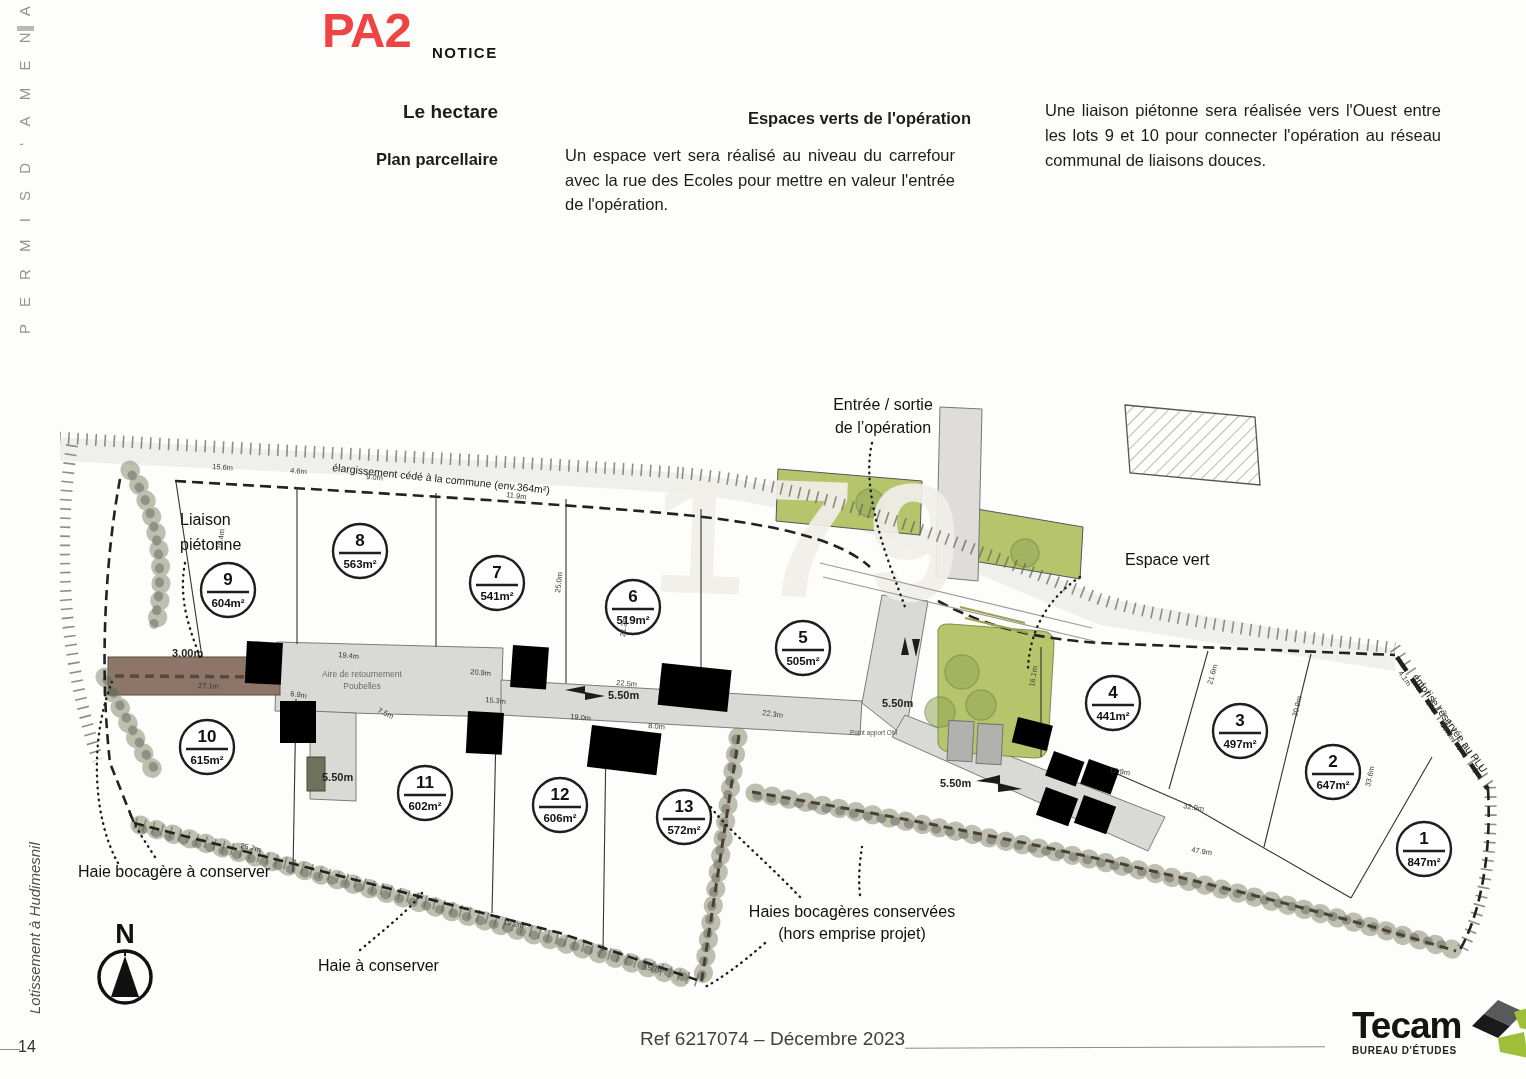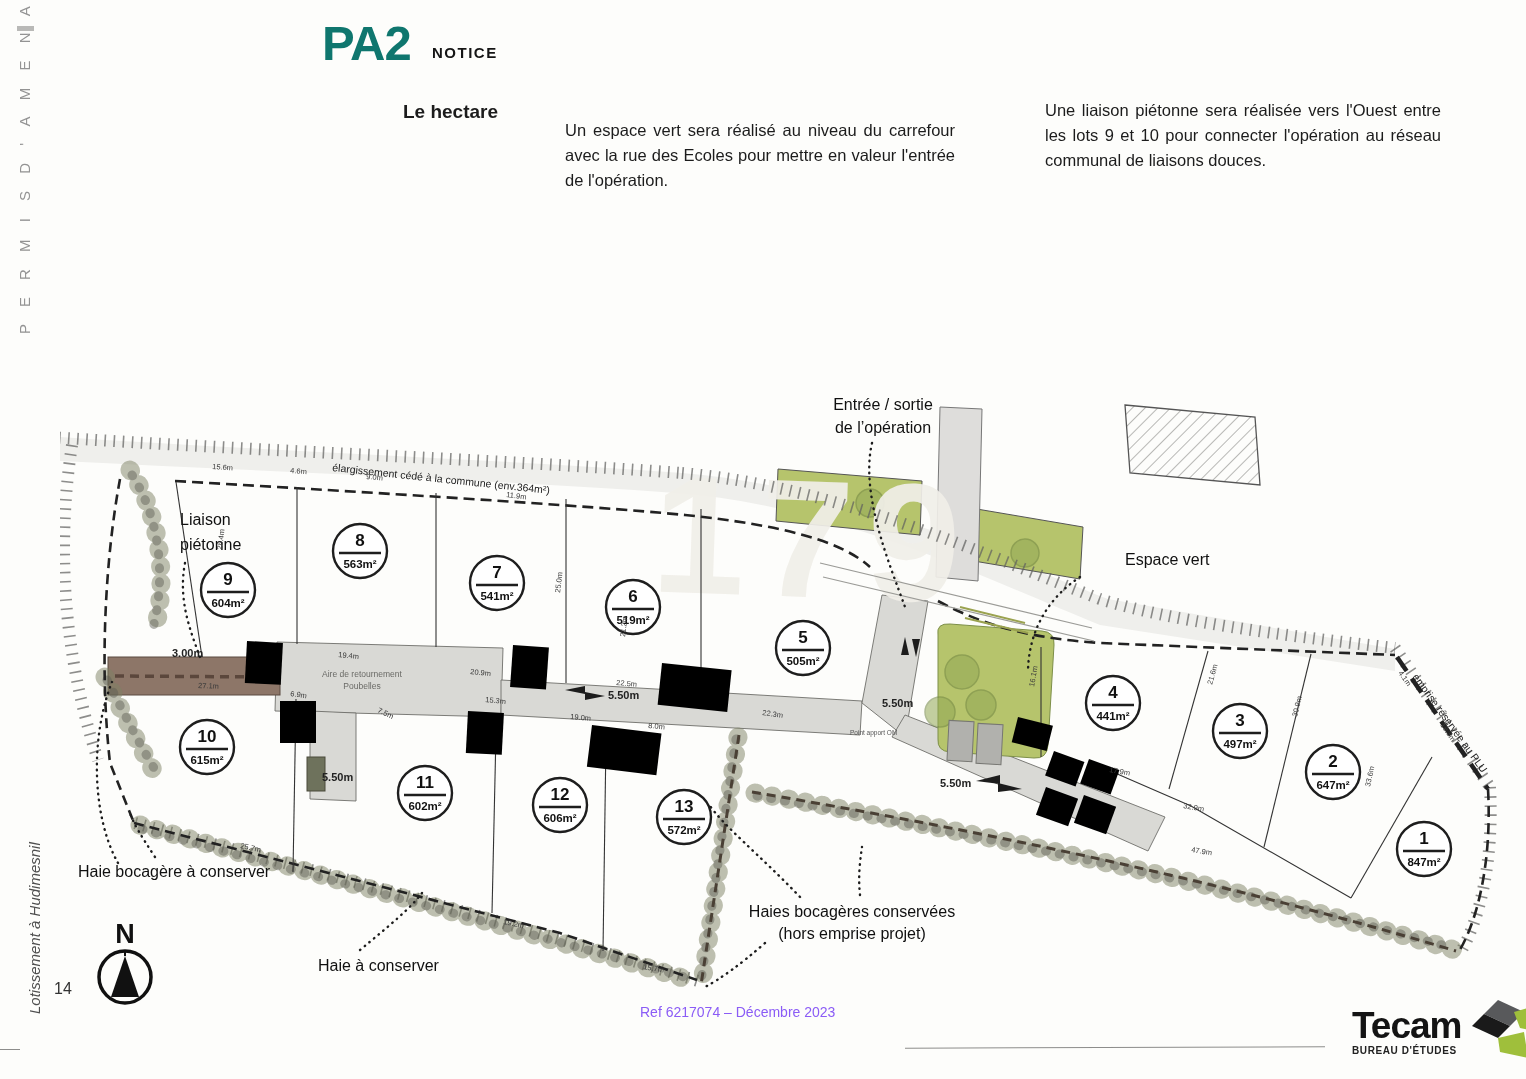--- a/index.html
+++ b/index.html
@@ -2,22 +2,22 @@
 <html><head>
 <meta charset="utf-8">
 <style>
   html,body{margin:0;padding:0;background:#e8e8e6;}
   .page{position:relative;width:1526px;height:1079px;background:#fdfdfb;overflow:hidden;
         font-family:"Liberation Sans",sans-serif;color:#1c1c1c;}
   .vtext{position:absolute;transform:rotate(-90deg);transform-origin:left top;white-space:nowrap;}
   .side-title{left:16px;top:334px;font-size:15px;letter-spacing:6.5px;color:#939393;font-weight:500;}
   .side-project{left:26px;top:1014px;font-size:15px;font-style:italic;color:#4f4f4f;}
   .side-dash{position:absolute;left:17px;top:26px;width:17px;height:5px;background:#b9b9b7;}
-  .pagenum{position:absolute;left:18px;top:980px;font-size:16px;color:#333;margin-left:36px;}
-  .h-code{position:absolute;left:322px;top:15px;font-size:49px;font-weight:800;letter-spacing:-1px;color:#0f766e;}
+  .pagenum{position:absolute;left:18px;top:1038px;font-size:16px;color:#333;}
+  .h-code{position:absolute;left:322px;top:2px;font-size:49px;font-weight:800;letter-spacing:-1px;color:#ef4444;}
   .h-type{position:absolute;left:432px;top:44px;font-size:15px;font-weight:700;letter-spacing:1.5px;color:#151515;}
   .col{position:absolute;font-size:16.5px;line-height:1.5;}
   .col p{margin:12px 16px 0 0;text-align:justify;}
   .col .h2{font-size:19px;font-weight:700;text-align:right;margin:0;}
   .col .h3{font-size:16.5px;font-weight:700;text-align:right;margin:20px 0 0 0;}
   .col2 .h3{margin:0;}
   .plan{position:absolute;left:60px;top:385px;width:1450px;height:650px;}
   
   .lad{fill:none;stroke:#616160;stroke-width:12;stroke-dasharray:1.6 7.5;opacity:.72;}
   .bd{fill:none;stroke:#222;stroke-width:2.6;stroke-dasharray:11 6;}
@@ -33,43 +33,45 @@
   .lot circle{fill:#fff;stroke:#1e1e1e;stroke-width:2.4;}
   .lot line{stroke:#1e1e1e;stroke-width:2.4;}
   .lot .n{font-size:17px;font-weight:700;fill:#111;text-anchor:middle;}
   .lot .a{font-size:11.5px;font-weight:700;fill:#111;text-anchor:middle;}
   .tree{fill:#93a855;opacity:.55;stroke:#6f8440;stroke-width:1.5;}
   .wm{font-size:168px;font-weight:800;fill:#f1efe9;opacity:.92;letter-spacing:14px;}
   .tinytxt{font-size:6.5px;fill:#555;}
   .graytxt{font-size:8.5px;fill:#6a6a66;text-anchor:middle;}
   .mdim{font-size:11px;fill:#222;font-weight:600;}
   .footer-line{position:absolute;height:0;border-top:1.2px solid #8d8d8b;}
-  .ref{position:absolute;left:640px;top:1004px;font-size:14px;color:#8b5cf6;}
+  .ref{position:absolute;left:640px;top:1028px;font-size:19px;color:#404040;}
   .tecam{position:absolute;left:1352px;top:1000px;display:flex;align-items:center;gap:6px;}
   .tecam .tx{text-align:left;}
   .tecam .name{font-size:37px;font-weight:800;letter-spacing:-1px;color:#141414;line-height:1;}
   .tecam .sub{font-size:10px;font-weight:700;letter-spacing:.6px;color:#222;margin-top:1px;}
 </style>
 </head>
 <body>
 
 <div class="page">
 
   <div class="side-dash"></div>
   <div class="vtext side-title">P E R M I S   D ' A M E N A G E R</div>
   <div class="vtext side-project">Lotissement à Hudimesnil</div>
   <div class="pagenum">14</div>
 
   <div class="h-code">PA2</div>
   <div class="h-type">NOTICE</div>
 
   <div class="col col1" style="left:80px;top:98px;width:418px;">
     <div class="h2">Le hectare</div>
+    <div class="h3">Plan parcellaire</div>
   </div>
   <div class="col col2" style="left:565px;top:106px;width:406px;">
+    <div class="h3">Espaces verts de l'opération</div>
     <p>Un espace vert sera réalisé au niveau du carrefour avec la rue des Ecoles pour mettre en valeur l'entrée de l'opération.</p>
   </div>
   <div class="col col3" style="left:1045px;top:86px;width:412px;">
     <p>Une liaison piétonne sera réalisée vers l'Ouest entre les lots 9 et 10 pour connecter l'opération au réseau communal de liaisons douces.</p>
   </div>
 
   <div class="plan">
   <svg width="1450" height="650" viewBox="0 0 1450 650">
     <defs>
       <pattern id="hatch" width="9" height="9" patternTransform="rotate(45)" patternUnits="userSpaceOnUse">

